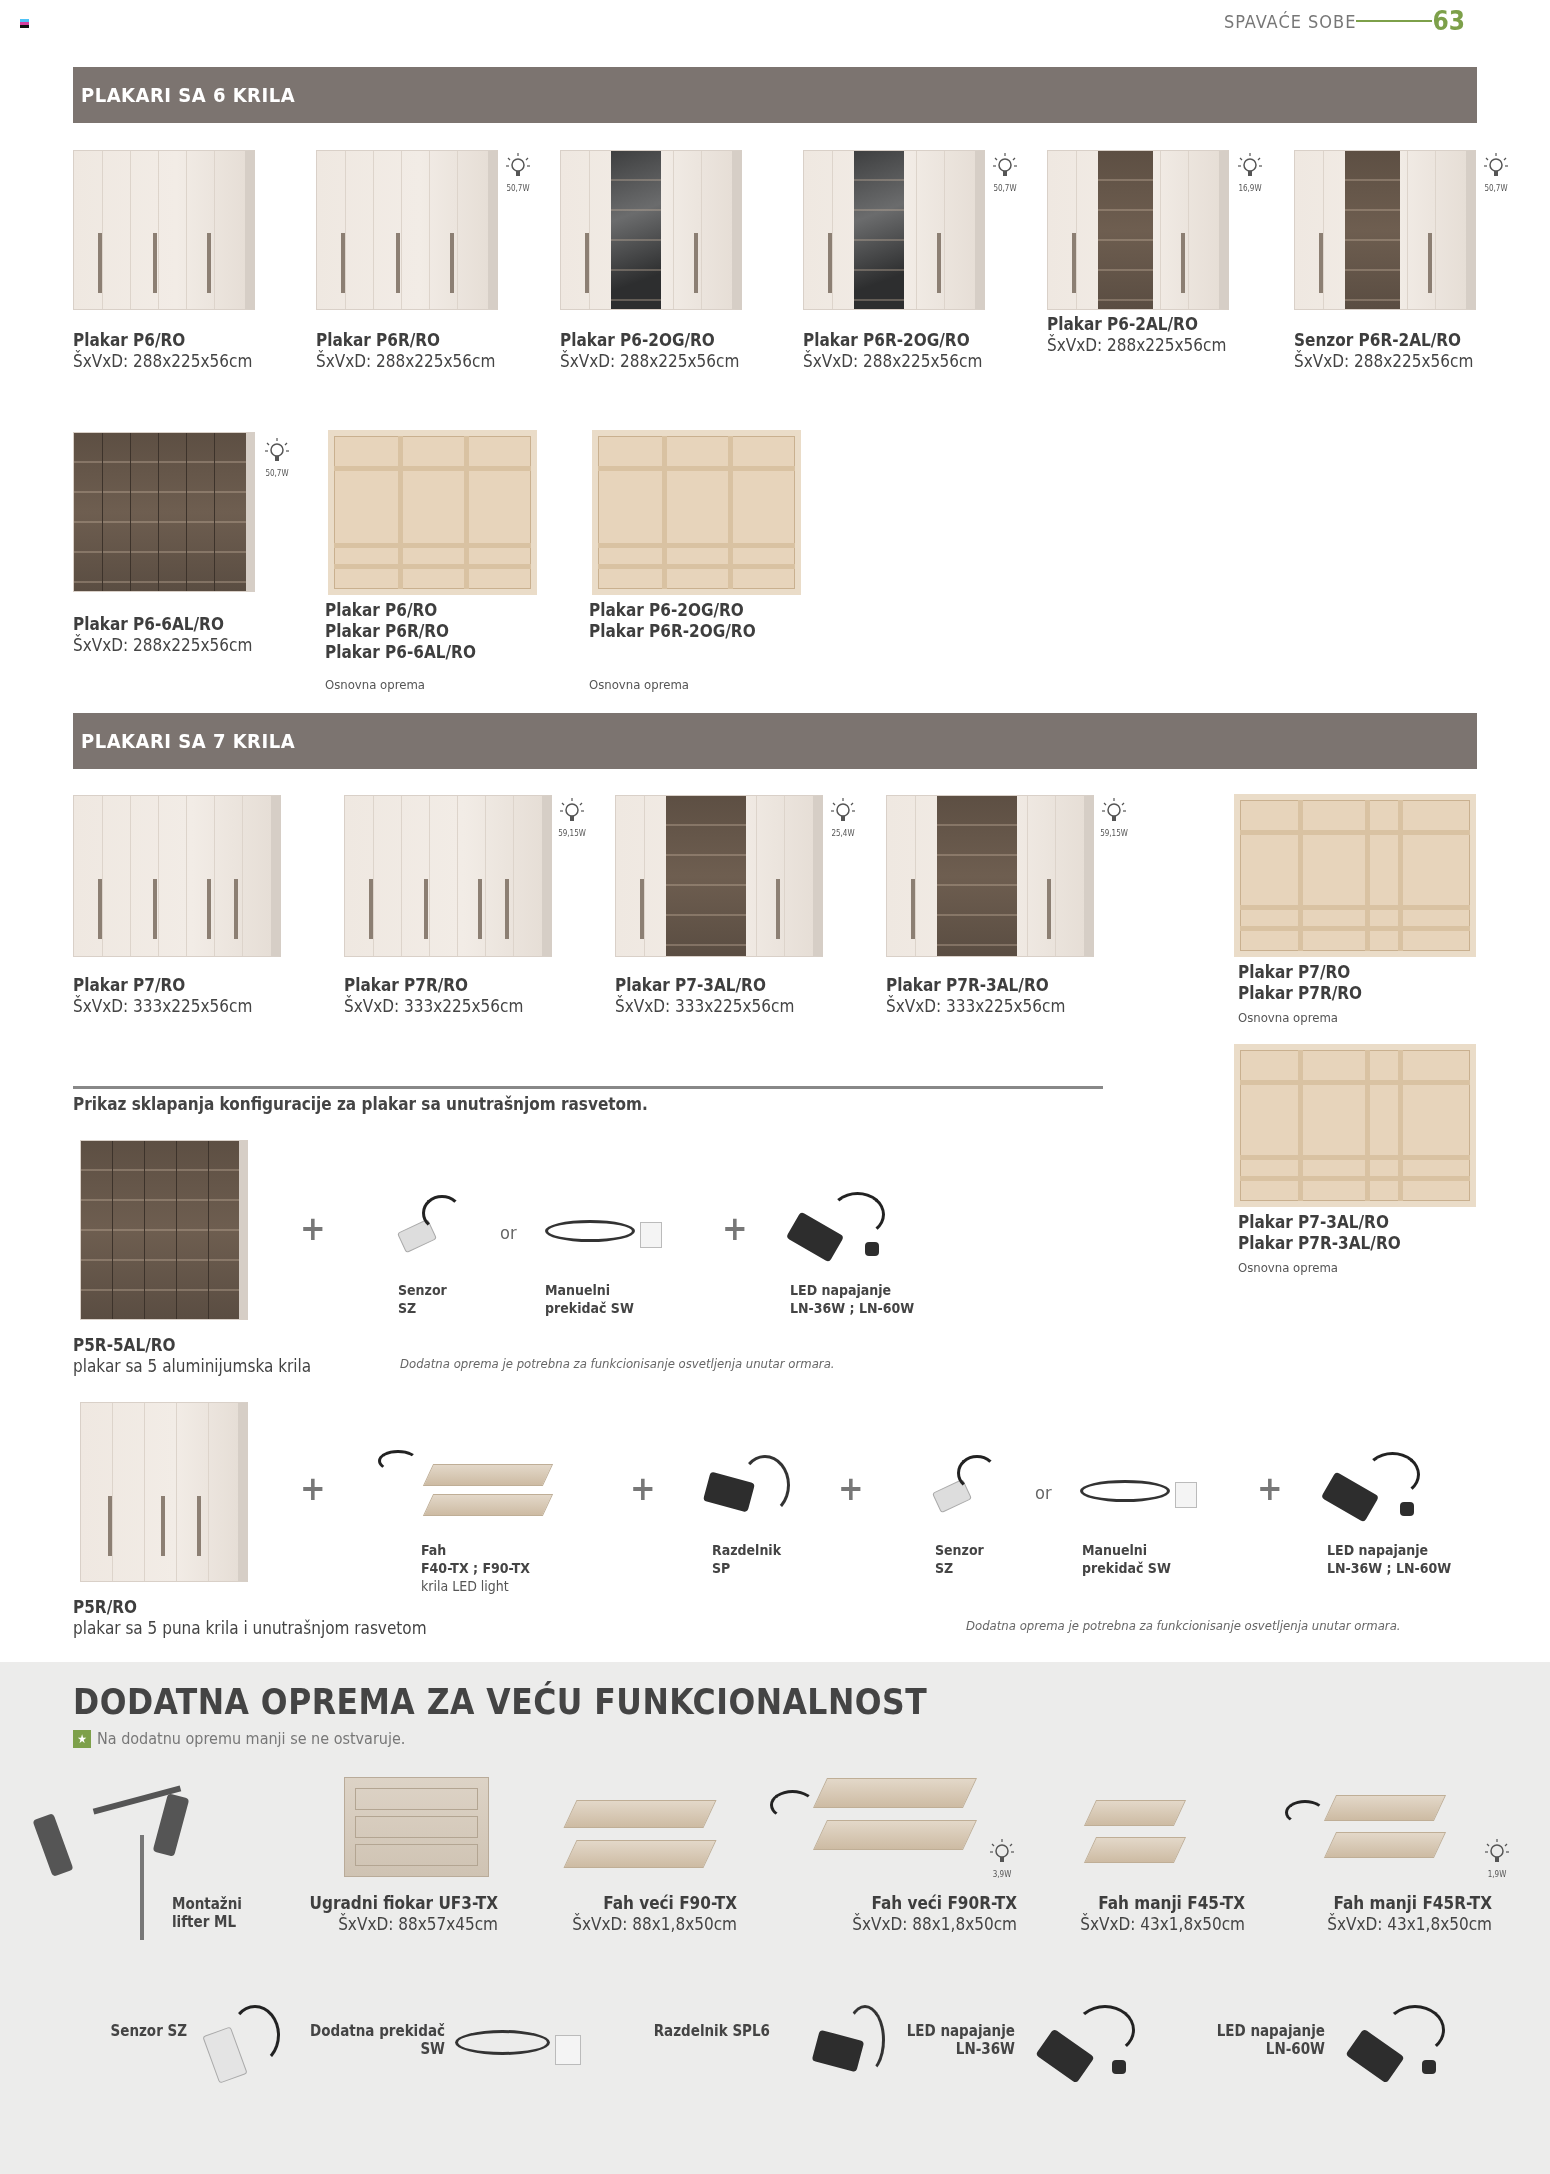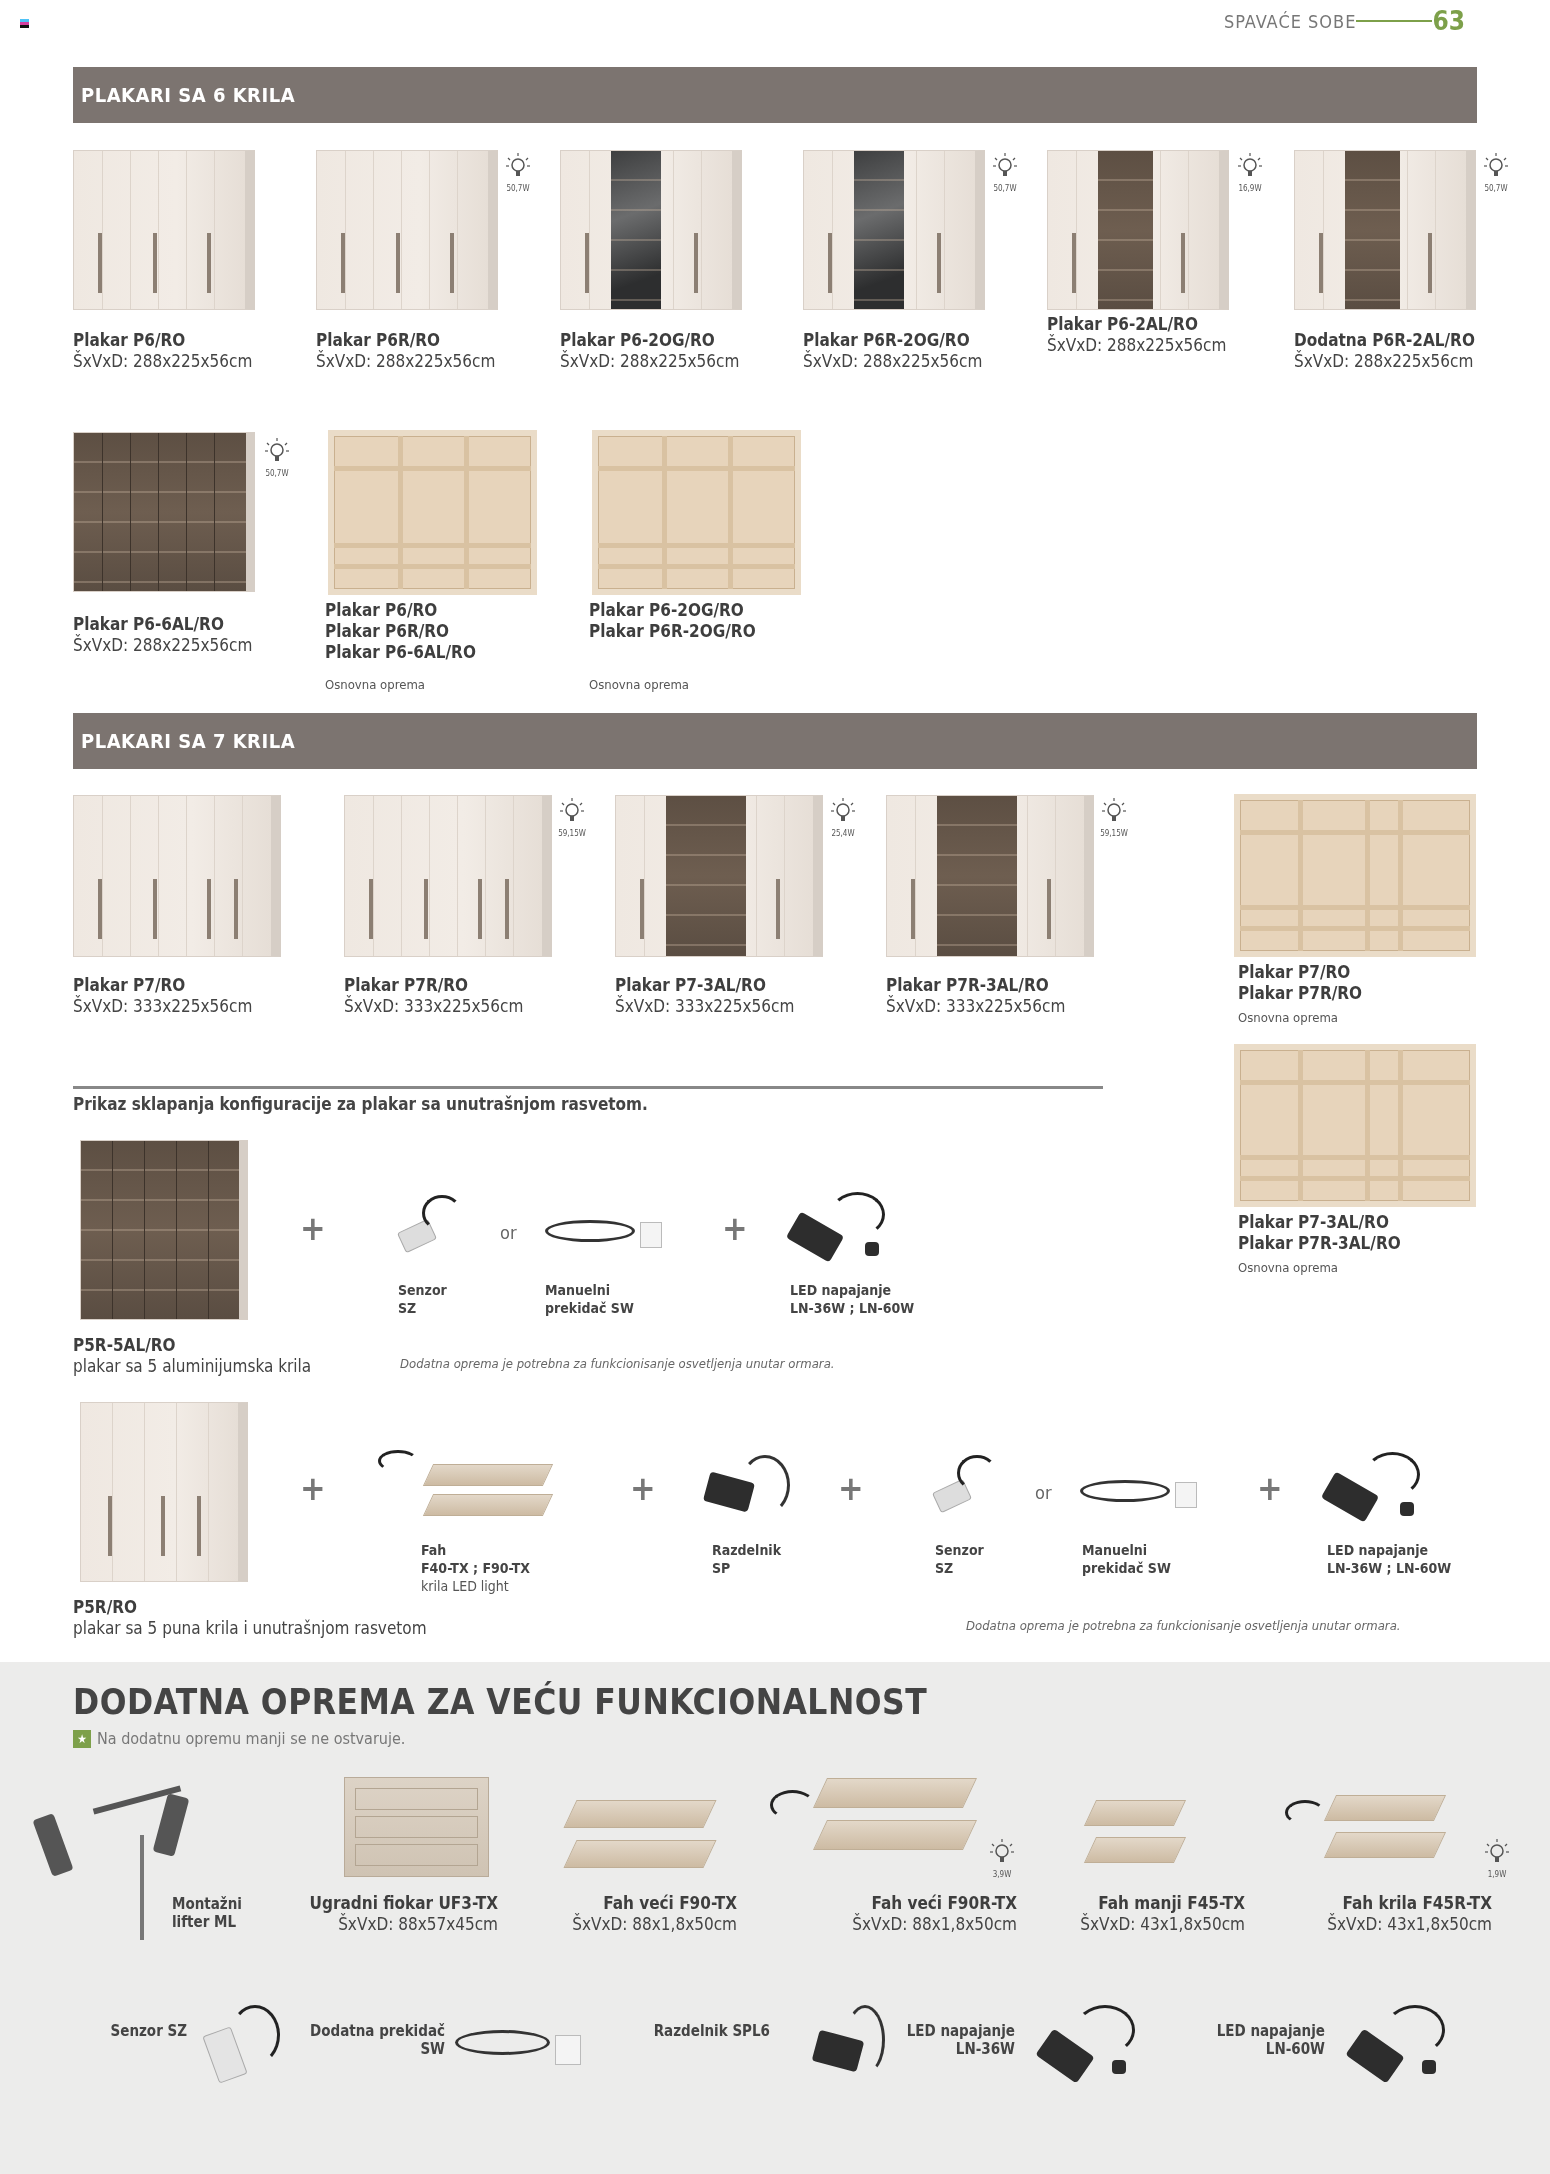--- a/index.html
+++ b/index.html
@@ -187,21 +187,21 @@
         <line x1="13" y1="1" x2="13" y2="4"></line>
         <line x1="3" y1="6" x2="5" y2="8"></line>
         <line x1="23" y1="6" x2="21" y2="8"></line>
         <line x1="1" y1="14" x2="4" y2="14"></line>
         <line x1="25" y1="14" x2="22" y2="14"></line>
       </g>
     </svg>
   <span>50,7W</span>
 </div>
 <div class="abs" style="left:1294px;top:330px">
-  <div class="pname">Dodatna P6R-2AL/RO</div>
+  <div class="pname">Senzor P6R-2AL/RO</div>
   <div class="pdim">ŠxVxD: 288x225x56cm</div>
 </div>
 
 <div class="wd" style="left:73px;top:432px;width:182px;height:160px">
   <div class="glass" style="left:0;width:172px"></div>
   <div class="door" style="left:28px;border-color:#3d332b"></div>
     <div class="door" style="left:56px;border-color:#3d332b"></div>
     <div class="door" style="left:84px;border-color:#3d332b"></div>
     <div class="door" style="left:112px;border-color:#3d332b"></div>
     <div class="door" style="left:140px;border-color:#3d332b"></div>
@@ -576,21 +576,21 @@
 </div>
 <div class="acc" style="right:533px;top:1893px">
   <div class="pname">Fah veći F90R-TX</div>
     <div class="pdim">ŠxVxD: 88x1,8x50cm</div>
 </div>
 <div class="acc" style="right:305px;top:1893px">
   <div class="pname">Fah manji F45-TX</div>
     <div class="pdim">ŠxVxD: 43x1,8x50cm</div>
 </div>
 <div class="acc" style="right:58px;top:1893px">
-  <div class="pname">Fah krila F45R-TX</div>
+  <div class="pname">Fah manji F45R-TX</div>
     <div class="pdim">ŠxVxD: 43x1,8x50cm</div>
 </div>
 
 <div class="acc sm" style="right:1363px;top:2022px;font-size:15px">
   <div>Senzor SZ</div>
 </div>
 <div class="abs" style="left:200px;top:2000px;width:100px;height:90px">
   <div style="position:absolute;left:10px;top:30px;width:30px;height:50px;background:#e4e4e4;border:1px solid #aaa;border-radius:3px;transform:rotate(-20deg)"></div>
   <div class="cable" style="left:30px;top:5px;width:50px;height:60px;border-color:#222 #222 transparent transparent"></div>
 </div>

